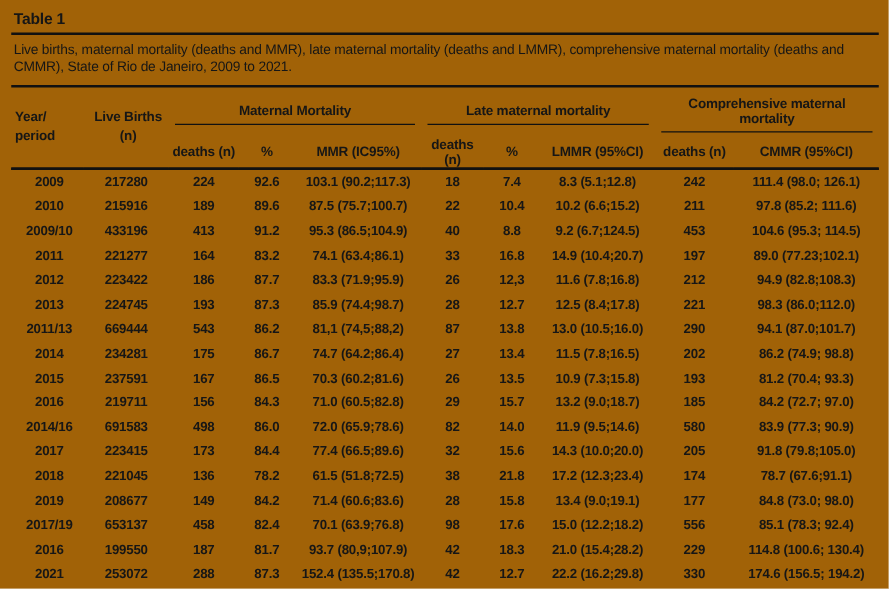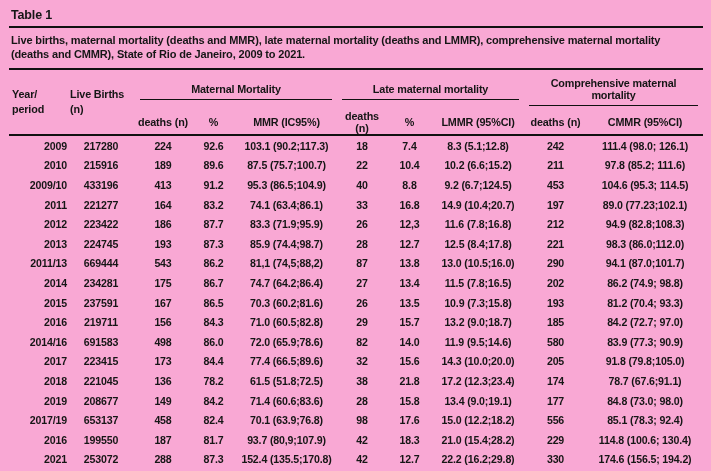--- a/index.html
+++ b/index.html
@@ -1,39 +1,39 @@
 <!DOCTYPE html>
 <html><head>
 <meta charset="utf-8">
 <style>
   html,body{margin:0;padding:0;background:#f6f6f4;}
   .page{
-    width:711px;height:471px;background:#f9a8d4;box-sizing:border-box;
+    width:711px;height:471px;background:#a16207;box-sizing:border-box;
     padding:6px 8px 0 9px;overflow:hidden;
     font-family:"Liberation Sans","DejaVu Sans",sans-serif;
     color:#161616;letter-spacing:-0.15px;
   }
   .tbl-label{font-size:12.5px;font-weight:700;padding:2px 0 4px 2px;}
   .rule{border:none;border-top:2px solid #111;margin:0;}
   .caption{
-    font-size:11px;font-weight:700;line-height:13.5px;
+    font-size:11px;font-weight:400;line-height:13.5px;
     padding:6px 2px 7px 2px;
   }
   table{border-collapse:collapse;width:100%;table-layout:fixed;}
   thead{border-bottom:2px solid #111;}
   th{font-weight:700;font-size:10.8px;padding:0;vertical-align:middle;text-align:center;}
   th.span-th{vertical-align:middle;white-space:pre-line;line-height:15px;text-align:left;padding-left:3px;margin-left:40px;}
-  th.lb-th{text-align:left;}
+  th.lb-th{text-align:center;}
   .grp{border-bottom:1.5px solid #111;margin:4px 5px;padding:3px 0 4px;}
   .sub th{height:19px;}
   td{
     font-size:10.6px;font-weight:600;height:19.6px;padding:0;
     text-align:center;vertical-align:middle;white-space:nowrap;
   }
-  td.yearcol{text-align:right;padding-left:3px;}
+  td.yearcol{text-align:center;padding-left:3px;}
   
   col.c-year{width:58px;}  col.c-lb{width:68px;}
   col.c-d1{width:56px;}    col.c-p1{width:45px;}  col.c-mmr{width:101px;}
   col.c-d2{width:50px;}    col.c-p2{width:45px;}  col.c-lmmr{width:92px;}
   col.c-d3{width:63px;}    col.c-cmmr{width:116px;}
 </style>
 </head>
 <body>
 
 <div class="page">

